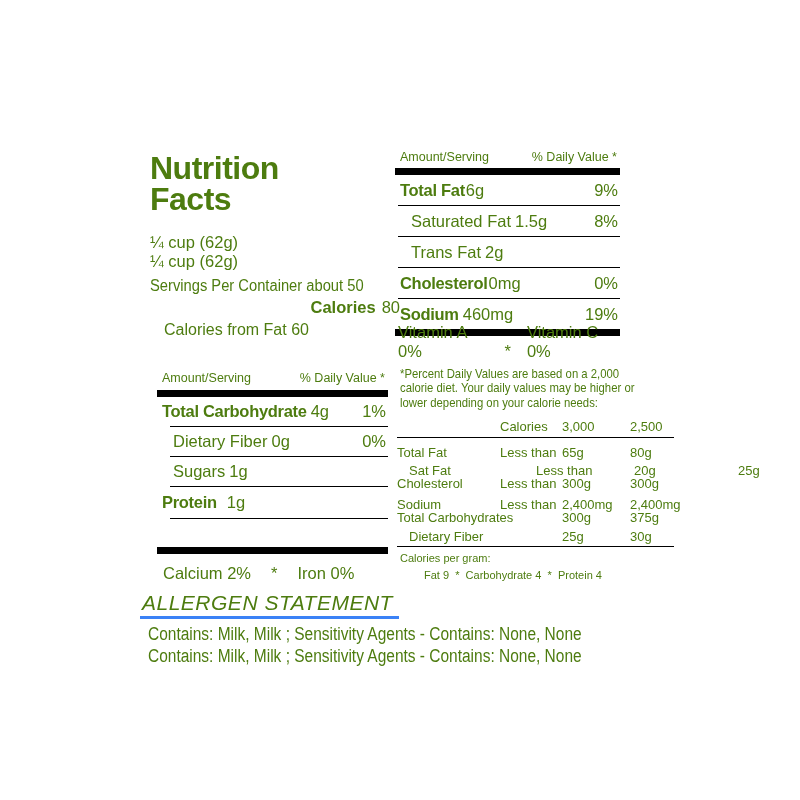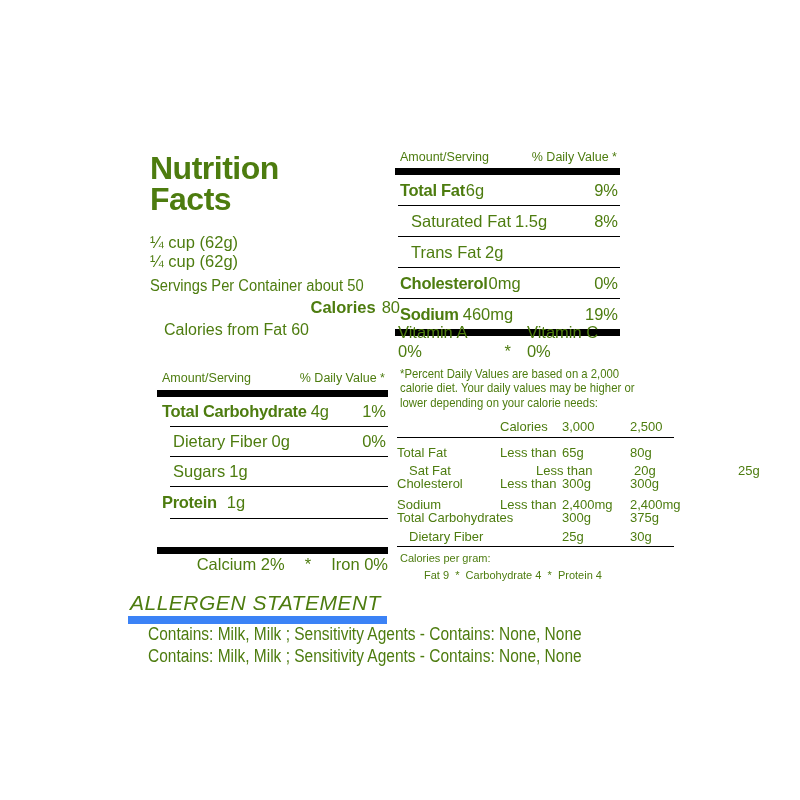--- a/index.html
+++ b/index.html
@@ -36,21 +36,21 @@
   .frow.ind { padding-left:16px; }
   .nname.bold { font-weight:bold; letter-spacing:-0.3px; }
   .nval { margin-left:4px; }
   .frow.g0 .nval { margin-left:1px; }
   .frow.g8 .nval { margin-left:10px; }
   .ndv { margin-left:auto; }
   .hairline { height:0; border-top:1.8px solid #000; margin-left:13px; }
   .facts-right .hairline { margin-left:3px; }
   .bar-bottom-l { margin-top:28px; }
   .minerals { display:flex; align-items:center; gap:20px; height:20px;
-              font-size:16.5px; padding-left:6px;justify-content:flex-end; }
+              margin-top:9px; font-size:16.5px; padding-left:6px; }
   .vitamins { display:flex; align-items:flex-end; gap:16px; height:18px;
               margin-top:7px; font-size:16.5px; padding-left:3px; }
 
   
   .footnote { left:400px; top:367px; width:300px; font-size:13.5px; line-height:14.3px;
               transform:scaleX(0.84); transform-origin:left top; white-space:nowrap; }
 
   
   .dvt { left:397px; top:421px; width:277px; font-size:13px;
          border-bottom:1.6px solid #000; padding-bottom:2px; }
@@ -58,22 +58,22 @@
   .dvt-head { border-bottom:1.6px solid #000; padding-bottom:3px; }
   .dvt-cell { white-space:nowrap; }
   .dvt-cell.ind { padding-left:12px; }
   .mt9 { margin-top:9px; } .mt6 { margin-top:6px;gap:36px; } .mt7 { margin-top:7px; } .mt0 { margin-top:0; }
 
   
   .pergram { left:400px; top:551px; font-size:11px; line-height:14px; }
   .pergram .detail { padding-left:24px; margin-top:3px; white-space:pre; }
 
   
-  .allergen-head { left:128px; top:591px; font-size:21px; font-style:italic; line-height:24px;
-                   display:inline-block; border-bottom:8px solid #3b82f6; padding:0 6px 1px 2px;
+  .allergen-head { left:140px; top:591px; font-size:21px; font-style:italic; line-height:24px;
+                   display:inline-block; border-bottom:3px solid #3b82f6; padding:0 6px 1px 2px;
                    letter-spacing:0.5px; }
   .allergen-lines { left:148px; top:624px; font-size:18px; line-height:21.5px;
                     transform:scaleX(0.86); transform-origin:left top; white-space:nowrap; }
 </style>
 </head>
 <body>
 
 <div class="page">
 
   <div class="abs left-head">

